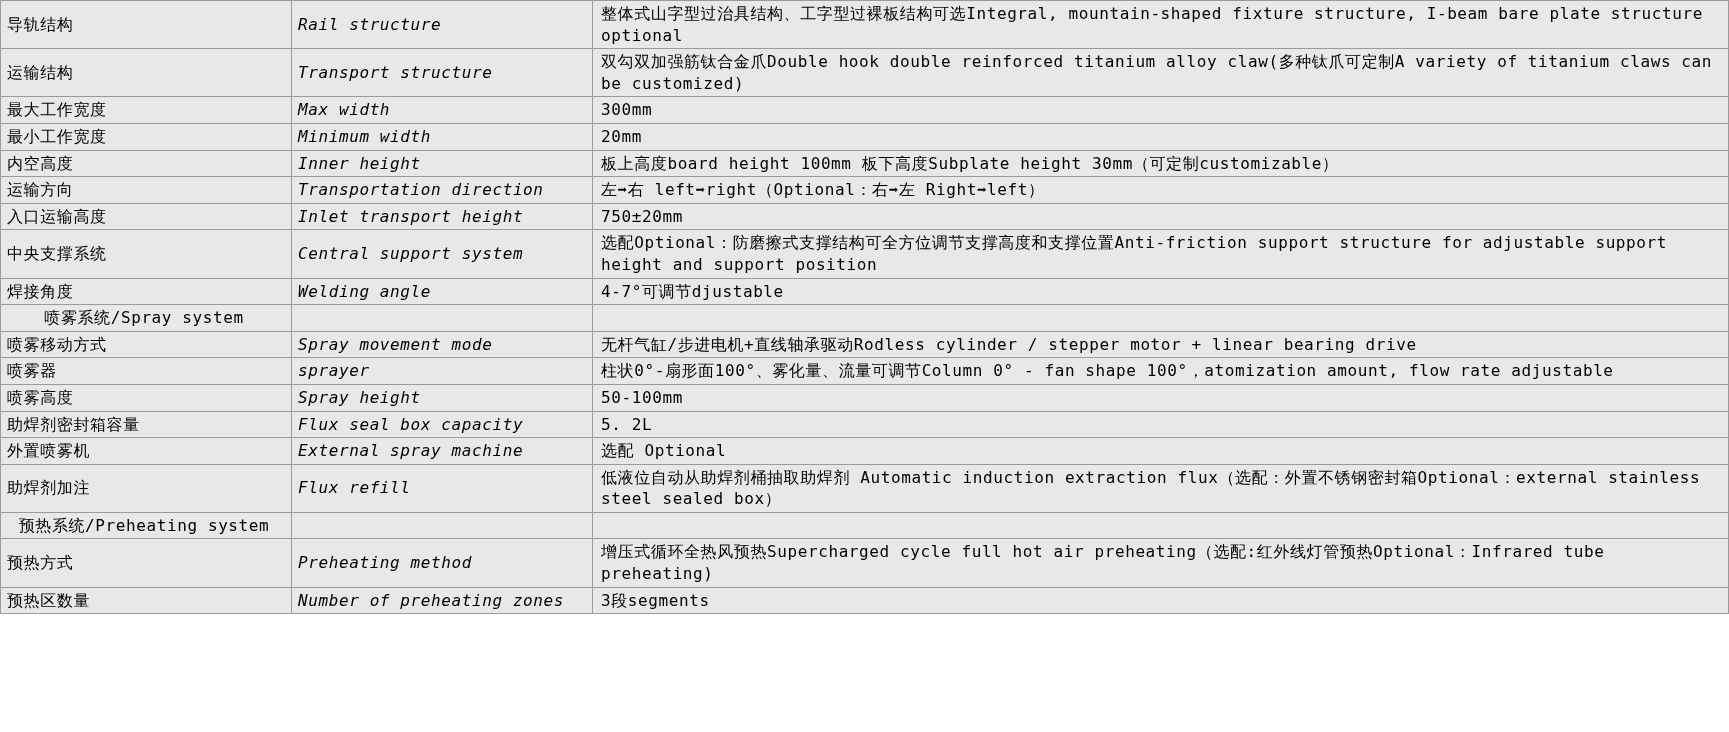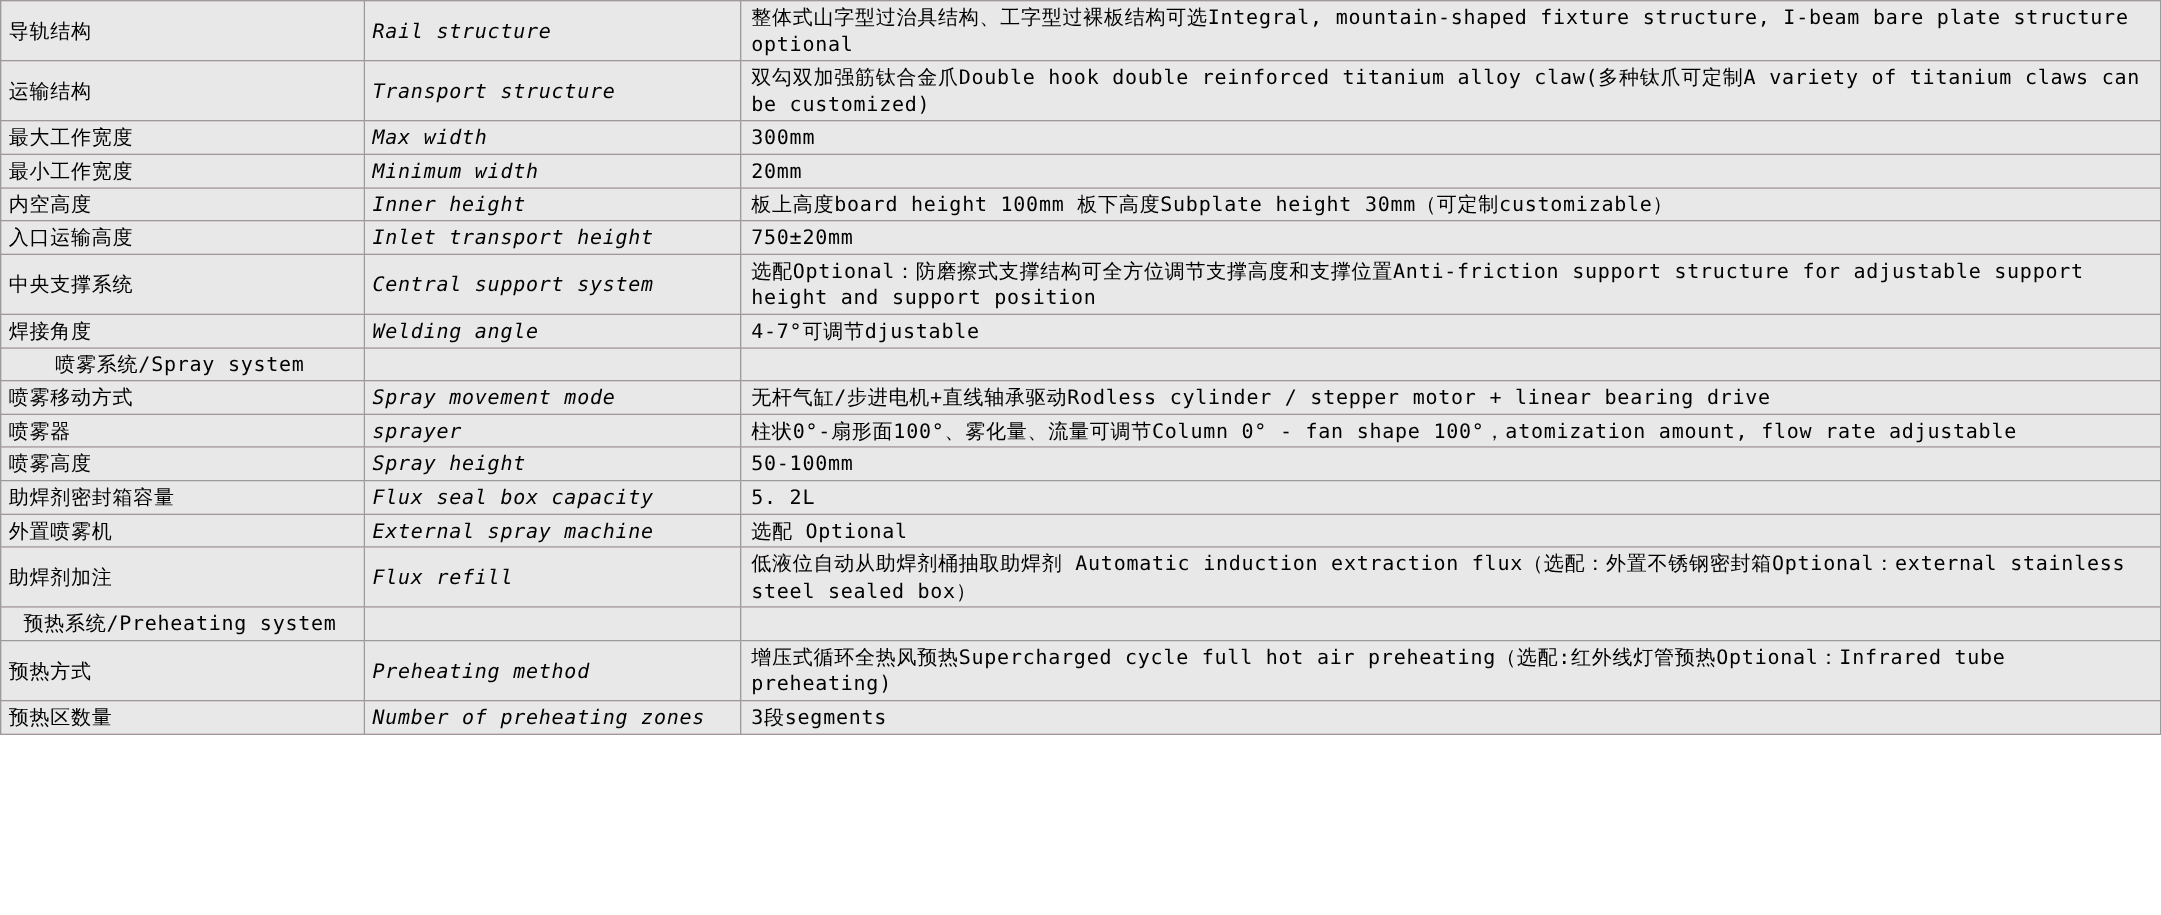--- a/index.html
+++ b/index.html
@@ -7,21 +7,21 @@
     padding: 0;
     background: #ffffff;
   }
   body {
     font-family: "DejaVu Sans Mono", "Liberation Mono", monospace;
   }
   .spec-table {
     width: 1729px;
     border-collapse: collapse;
     table-layout: fixed;
-    background: #fca5a5;
+    background: #0ea5e9;
   }
   .spec-table td {
     border: 1px solid #9a9a9a;
     font-size: 16px;
     line-height: 1.35;
     color: #000000;
     padding: 2px 4px;
     background: #e8e8e8;
     vertical-align: middle;
     letter-spacing: 0.6px;
@@ -72,20 +72,25 @@
       </tr>
       <tr>
         <td class="col-cn">最小工作宽度</td>
         <td class="col-en">Minimum width</td>
         <td class="col-val">20mm</td>
       </tr>
       <tr>
         <td class="col-cn">内空高度</td>
         <td class="col-en">Inner height</td>
         <td class="col-val">板上高度board height 100mm 板下高度Subplate height 30mm（可定制customizable）</td>
+      </tr>
+      <tr>
+        <td class="col-cn">运输方向</td>
+        <td class="col-en">Transportation direction</td>
+        <td class="col-val">左➡右 left➡right（Optional：右➡左 Right➡left）</td>
       </tr>
       <tr>
         <td class="col-cn">入口运输高度</td>
         <td class="col-en">Inlet transport height</td>
         <td class="col-val">750±20mm</td>
       </tr>
       <tr>
         <td class="col-cn">中央支撑系统</td>
         <td class="col-en">Central support system</td>
         <td class="col-val">选配Optional：防磨擦式支撑结构可全方位调节支撑高度和支撑位置Anti-friction support structure for adjustable support height and support position</td>

